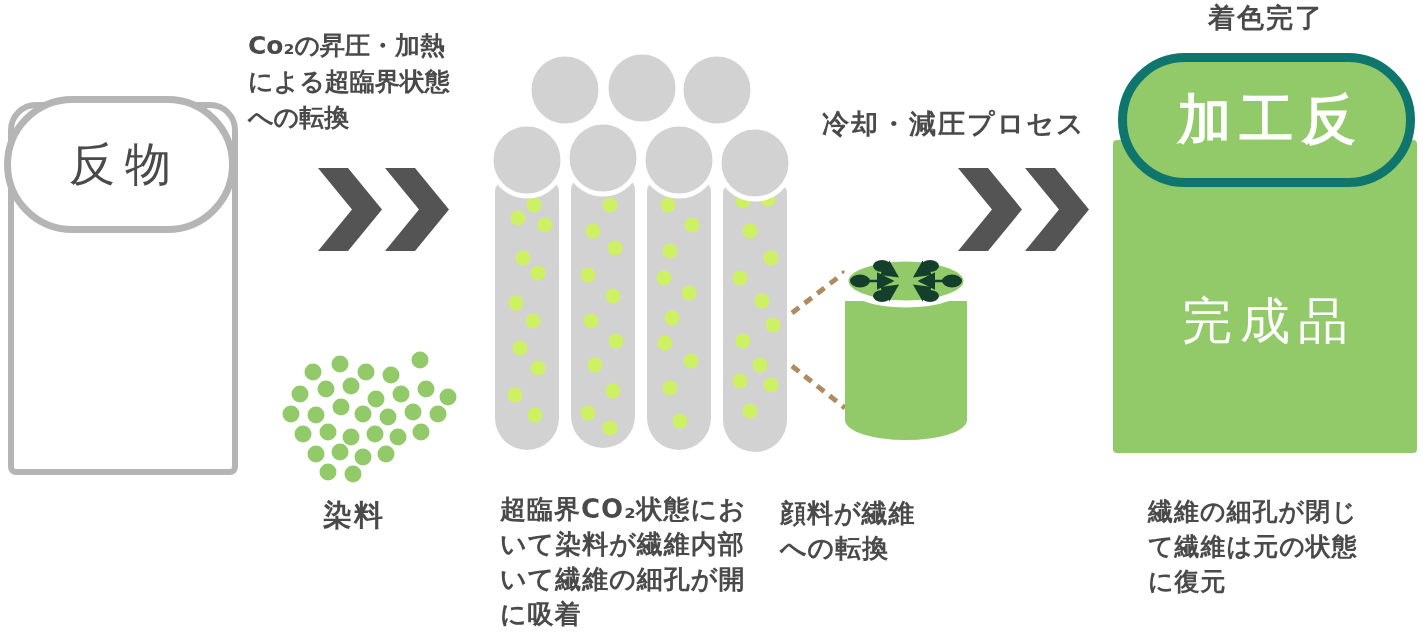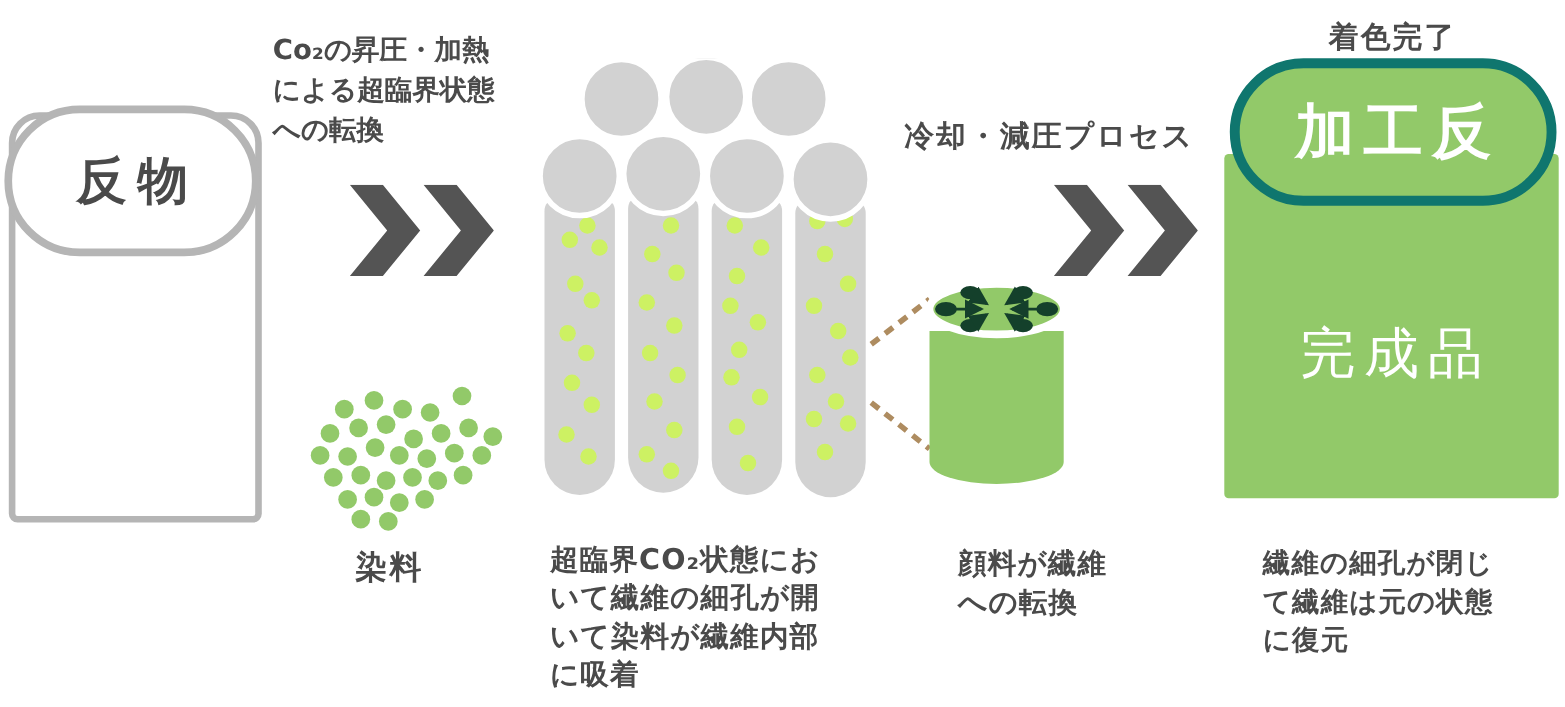--- a/index.html
+++ b/index.html
@@ -2,21 +2,21 @@
 <html style="--green: #92C969; --green-light-dot: #CDF163; --green-dark: #14402B; --gray-fiber: #D2D2D2; --gray-border: #B5B5B5; --text-dark: #4A4A4A; --chevron: #545454; --dashed-tan: #AE8C60;"><head>
 <meta charset="utf-8">
 <style>
   html,body{margin:0;padding:0;background:#fff;}
   .canvas{
     position:relative;width:1423px;height:643px;background:#fff;overflow:hidden;
     font-family:"DejaVu Sans","Liberation Sans",sans-serif;
   }
   .abs{position:absolute;}
   .jp{color:var(--text-dark);font-weight:700;}
-  .big-glyph{color:var(--text-dark);font-weight:700;letter-spacing:10px;text-indent:10px;}
+  .big-glyph{color:var(--text-dark);font-weight:400;letter-spacing:10px;text-indent:10px;}
   .center-flex{display:flex;align-items:center;justify-content:center;}
 
   
   .greige-box{
     left:8px;top:102px;width:218px;height:361px;
     border:6px solid var(--gray-border);background:#fff;
     border-radius:28px 28px 8px 8px;
   }
   .fabric-pill{
     left:4px;top:96px;width:218px;height:123px;
@@ -26,23 +26,23 @@
   .greige-label{left:8px;top:308px;width:230px;font-size:46px;justify-content:center;display:flex;}
 
   
   .step1-label{left:248px;top:28px;width:280px;font-size:25px;line-height:36px;}
   .step2-label{left:822px;top:106px;width:300px;font-size:27px;letter-spacing:2px;}
 
   
   .caption{font-size:26px;line-height:35px;letter-spacing:1px;}
   .dye-label{left:323px;top:496px;font-size:29px;letter-spacing:2px;}
   .caption-fiber{left:500px;top:492px;width:310px;}
-  .caption-diffusion{left:871px;top:496px;width:300px;}
+  .caption-diffusion{left:780px;top:496px;width:300px;}
   .caption-restore{left:1148px;top:494px;width:290px;font-size:25px;}
-  .complete-label{left:1208px;top:0px;font-size:27px;letter-spacing:2px;margin-top:16px;}
+  .complete-label{left:1208px;top:0px;font-size:27px;letter-spacing:2px;}
 
   
   .product-box{
     left:1113px;top:140px;width:304px;height:313px;
     background:var(--green);border-radius:4px;
   }
   .product-pill{
     left:1118px;top:53px;width:279px;height:116px;
     background:var(--green);border:9px solid #0f766e;border-radius:70px;
     color:#fff;font-size:54px;font-weight:600;letter-spacing:8px;text-indent:8px;
@@ -213,22 +213,22 @@
 
   <div class="abs jp complete-label">着色完了</div>
   <div class="abs product-box"></div>
   <div class="abs product-pill center-flex">
     <span>加工反</span>
   </div>
   <div class="abs product-label">完成品</div>
 
   <div class="abs jp caption caption-fiber">
     <div>超臨界CO₂状態にお</div>
+    <div>いて染料が繊維内部</div>
     <div>いて繊維の細孔が開</div>
-    <div>いて染料が繊維内部</div>
     <div>に吸着</div>
   </div>
   <div class="abs jp caption caption-diffusion">
     <div>顔料が繊維</div>
     <div>への転換</div>
   </div>
   <div class="abs jp caption caption-restore">
     <div>繊維の細孔が閉じ</div>
     <div>て繊維は元の状態</div>
     <div>に復元</div>

